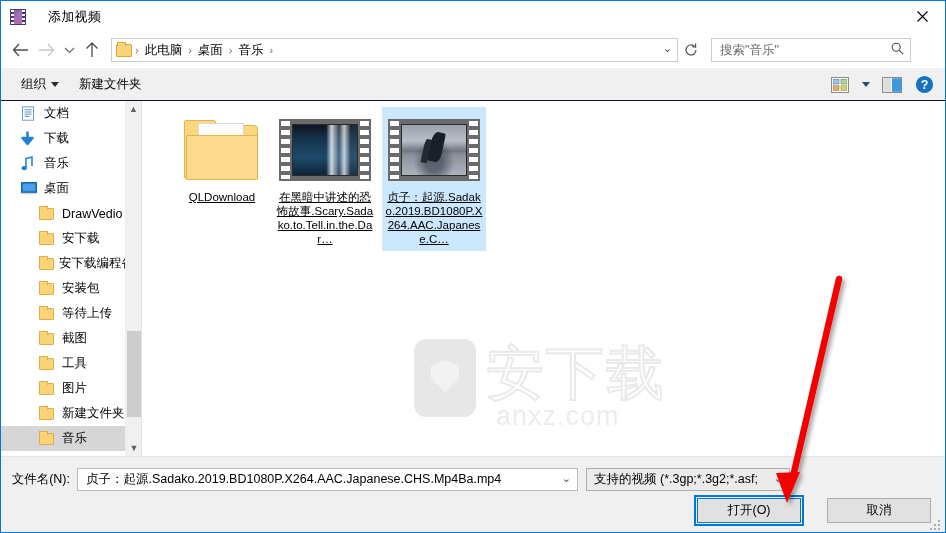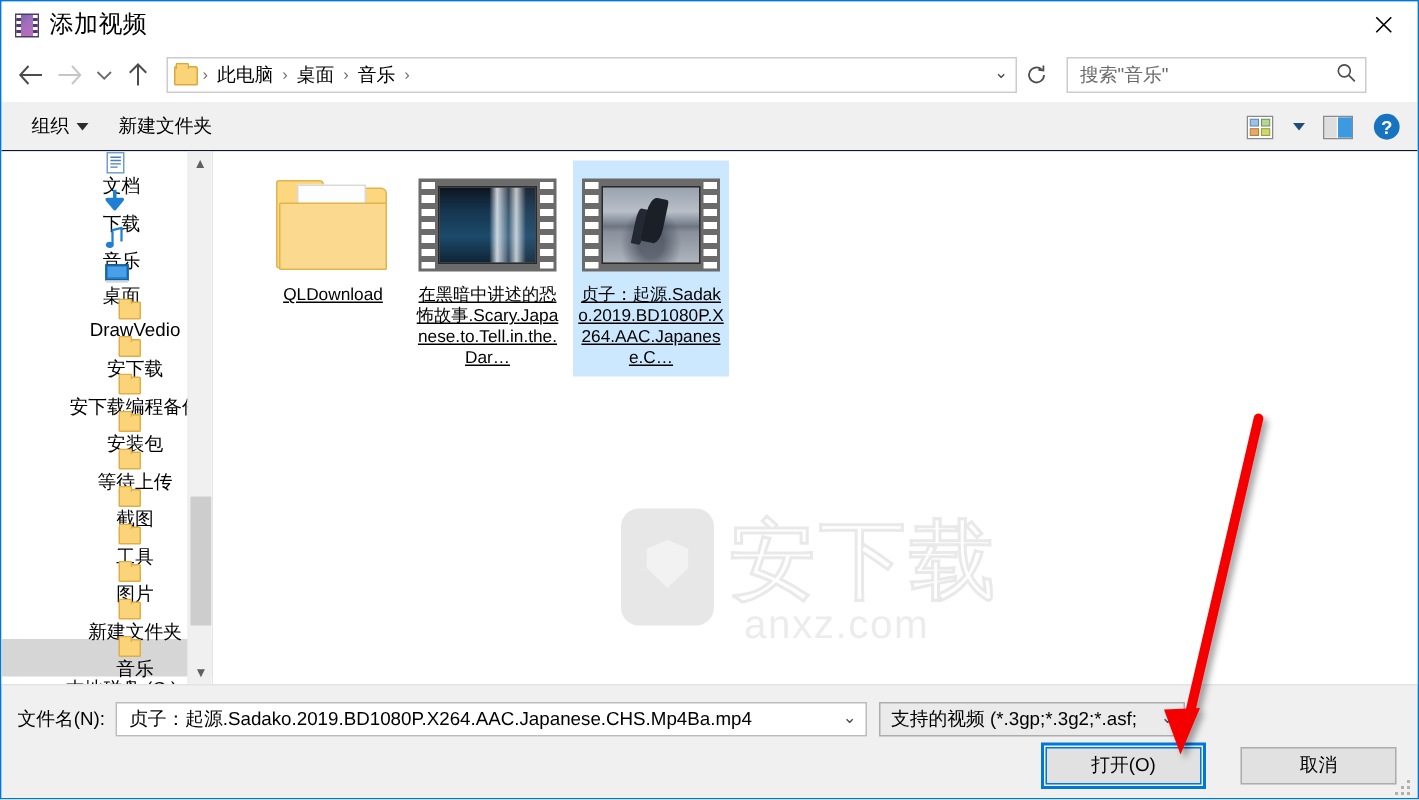--- a/index.html
+++ b/index.html
@@ -33,21 +33,21 @@
     position: relative;
     background: linear-gradient(135deg,#7b5ea8 0%, #a16fc0 45%, #c66bb0 100%);
     border: 1px solid #4d3a6b;
   }
   #title-icon::before, #title-icon::after {
     content: ""; position: absolute; top: 0; width: 3px; height: 14px;
     background: repeating-linear-gradient(#fff 0 2px, #4d3a6b 2px 4px);
   }
   #title-icon::before { left: 0; }
   #title-icon::after  { right: 0; }
-  #title-text { font-size: 16px; color: #000; letter-spacing: .3px; }
+  #title-text { font-size: 13px; color: #000; letter-spacing: .3px; margin-left: 15px; }
   #close-btn {
     position: absolute; right: 0; top: 0;
     width: 46px; height: 30px;
     display: flex; align-items: center; justify-content: center;
     cursor: default;
   }
   #close-btn svg { display: block; }
 
   
   #navbar {
@@ -158,21 +158,20 @@
     width: 140px; height: 355px;
     background: #fff;
     overflow: hidden;
   }
   .side-item {
     height: 25px;
     display: flex; align-items: center;
     font-size: 12.5px; color: #000;
     padding-left: 20px;
     white-space: nowrap;
-    flex-direction: column;
   }
   .side-item.sub { padding-left: 38px; }
   .side-item.selected-grey { background: #d6d6d6; }
   .side-ico { width: 18px; display: flex; align-items: center; justify-content: flex-start; margin-right: 5px; }
   .folder-ico {
     width: 15px; height: 12px;
     background: #fbd379;
     border: 1px solid #dfae46;
     border-radius: 1px;
     position: relative;
@@ -659,21 +658,21 @@
       <div class="file-tile" style="left:131px; top:6px;">
         <div class="tile-icon-wrap">
           <div class="film">
             <div class="perf left"></div>
             <div class="shot">
                 <div class="shot-dark"></div>
               </div>
             <div class="perf right"></div>
           </div>
         </div>
-        <div class="tile-label">在黑暗中讲述的恐怖故事.Scary.Japanese.to.Tell.in.the.Dar…</div>
+        <div class="tile-label">在黑暗中讲述的恐怖故事.Scary.Sadako.to.Tell.in.the.Dar…</div>
       </div>
 
       <div class="file-tile selected" style="left:240px; top:6px;">
         <div class="tile-icon-wrap">
           <div class="film">
             <div class="perf left"></div>
             <div class="shot">
                 <div class="shot-grey"></div>
               </div>
             <div class="perf right"></div>

